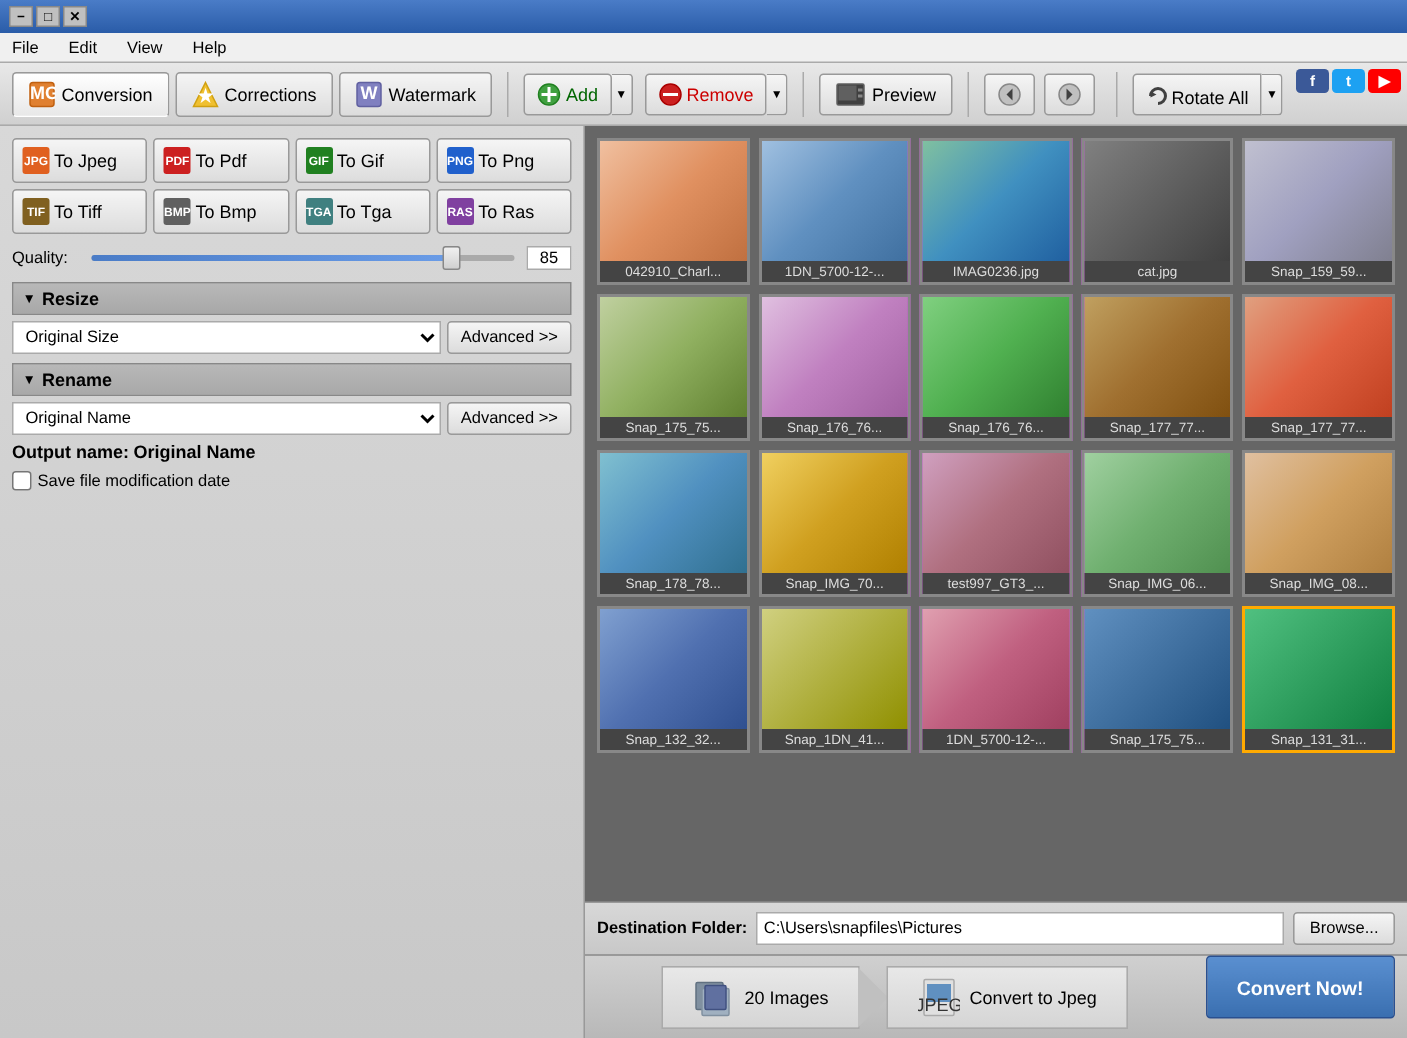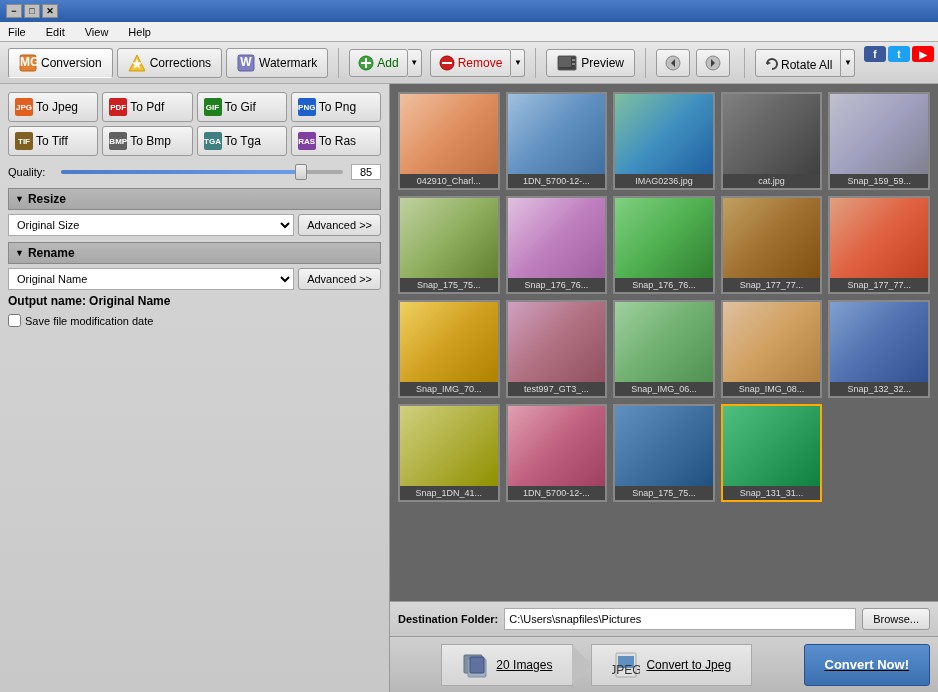--- a/index.html
+++ b/index.html
@@ -341,24 +341,23 @@
       cursor: pointer;
       font-size: 11px;
       height: 22px;
     }
 
     
     .convert-bar {
       background: linear-gradient(to bottom, #d0d0d0, #b8b8b8);
       border-top: 1px solid #999;
       height: 56px;
-      display: flex; align-items: center;
+      display: flex; 
       padding: 0 8px;
       gap: 8px;
-      text-decoration: underline;
     }
     .convert-info {
       flex: 1;
       display: flex; align-items: center; justify-content: center;
       gap: 0;
     }
     .convert-step {
       display: flex; align-items: center; gap: 6px;
       padding: 6px 20px;
       background: linear-gradient(to bottom, #e8e8e8, #d5d5d5);
@@ -652,20 +651,24 @@
         </div>
         <div class="image-item">
           <div class="image-thumb thumb-9" style="position: relative;"></div>
           <div class="image-label">Snap_177_77...</div>
         </div>
         <div class="image-item">
           <div class="image-thumb thumb-10" style="position: relative;"></div>
           <div class="image-label">Snap_177_77...</div>
         </div>
         <div class="image-item">
+          <div class="image-thumb thumb-11" style="position: relative;"></div>
+          <div class="image-label">Snap_178_78...</div>
+        </div>
+        <div class="image-item">
           <div class="image-thumb thumb-12" style="position: relative;"></div>
           <div class="image-label">Snap_IMG_70...</div>
         </div>
         <div class="image-item">
           <div class="image-thumb thumb-13" style="position: relative;"></div>
           <div class="image-label">test997_GT3_...</div>
         </div>
         <div class="image-item">
           <div class="image-thumb thumb-14" style="position: relative;"></div>
           <div class="image-label">Snap_IMG_06...</div>

